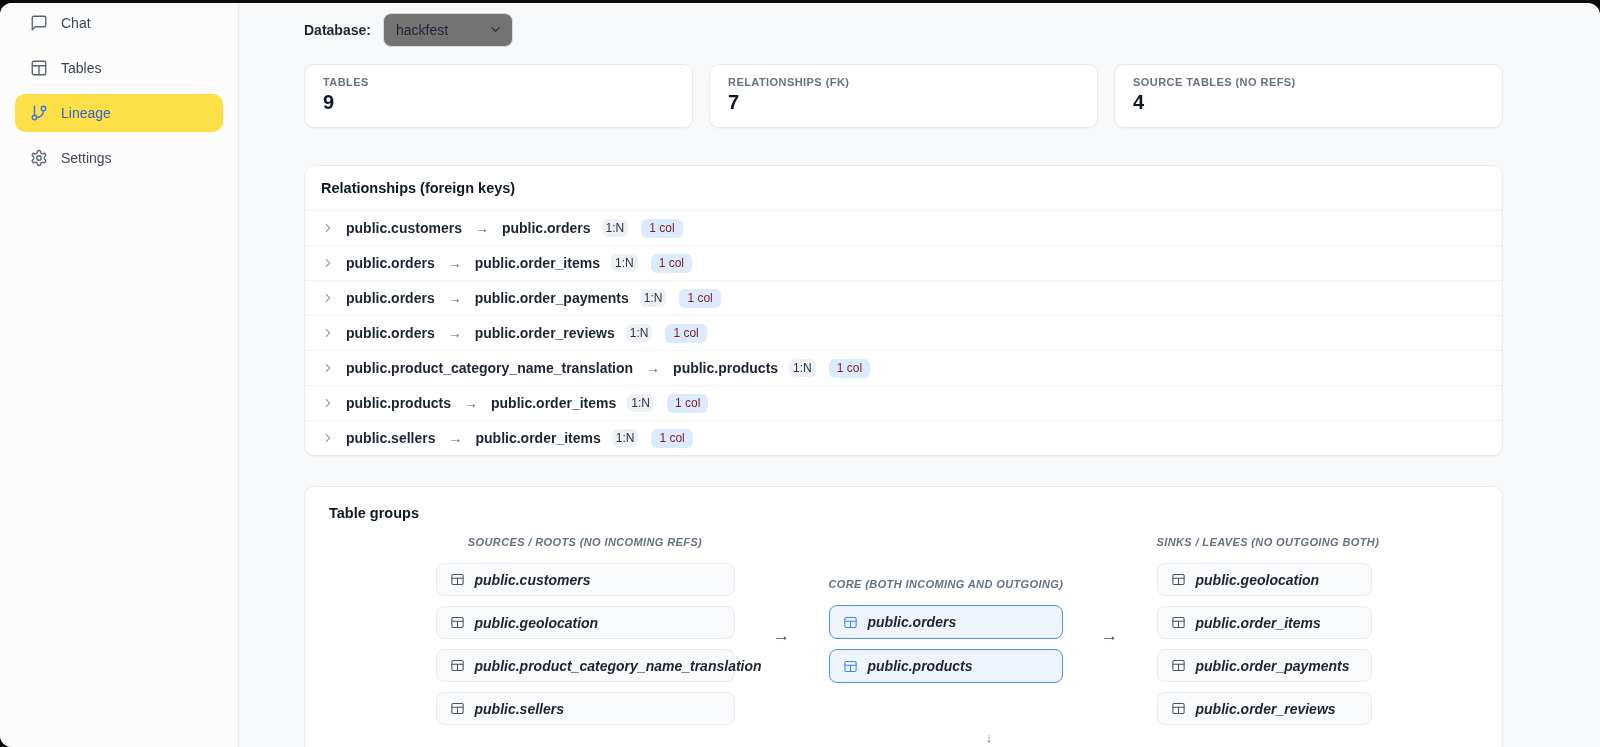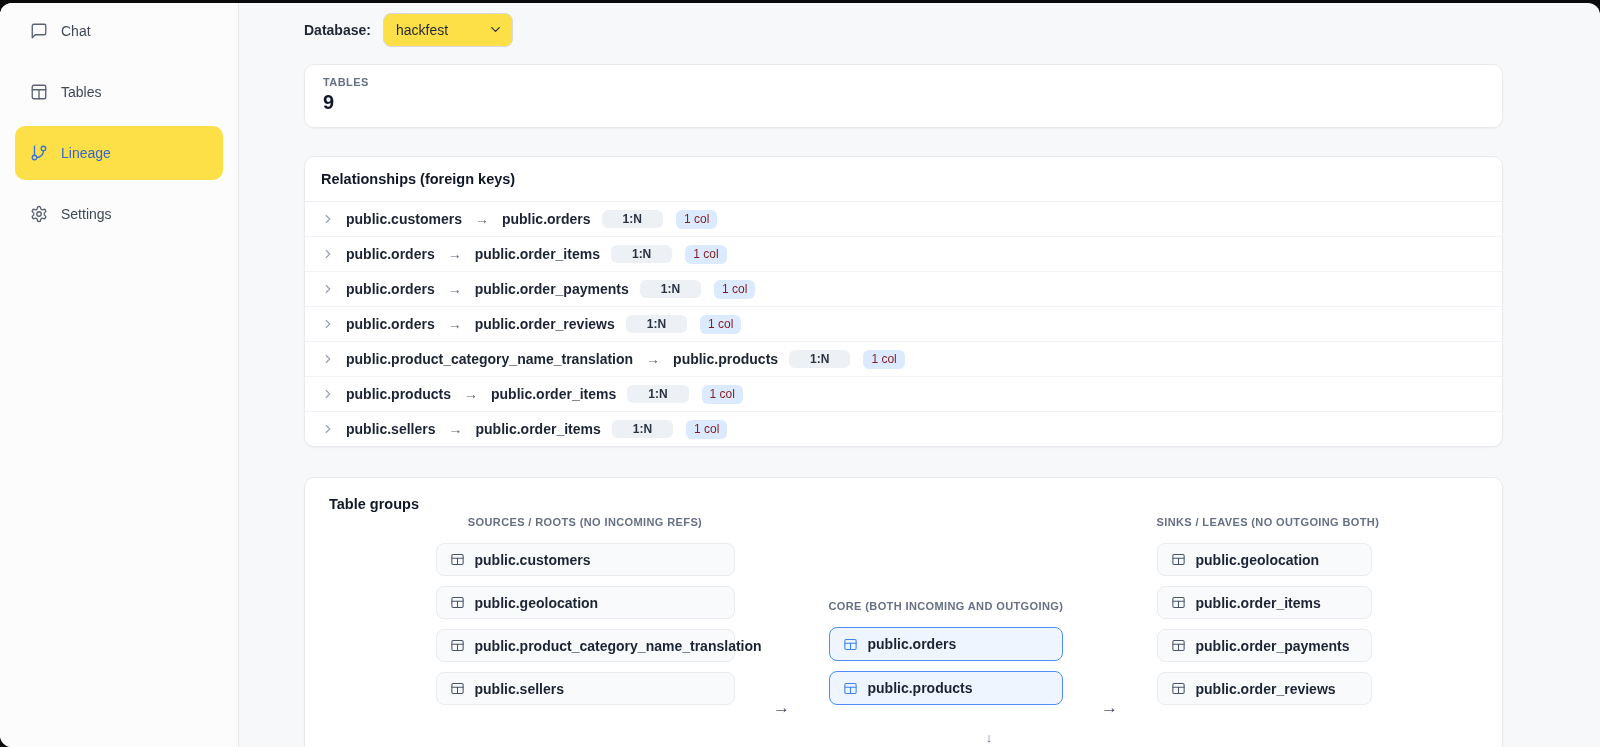--- a/index.html
+++ b/index.html
@@ -3,64 +3,64 @@
 <meta charset="utf-8">
 <style>
   html,body{margin:0;padding:0;width:1600px;height:747px;overflow:hidden;background:#0b0b0c;
     font-family:"Liberation Sans","DejaVu Sans",sans-serif;-webkit-font-smoothing:antialiased;}
   .window{position:relative;margin-top:3px;width:1600px;height:744px;background:#f7f8fa;
     border-radius:12px 12px 0 12px;overflow:hidden;display:flex;}
   
   .sidebar{width:239px;min-width:239px;background:#fcfcfd;border-right:1px solid #e7e9ed;
     padding-top:1px;box-sizing:border-box;}
   .nav-item{height:38px;margin:0 15px 7px 15px;border-radius:10px;display:flex;align-items:center;
-    gap:13px;padding:8px 15px;color:#3f4856;font-size:14px;font-weight:500;cursor:pointer;}
+    gap:13px;padding:0 15px;color:#3f4856;font-size:14px;font-weight:500;cursor:pointer;}
   .nav-item .nav-icon{width:18px;height:18px;display:flex;align-items:center;justify-content:center;color:#5a6372;}
   .nav-item.active{background:#fde047;color:#3566d0;}
   .nav-item.active .nav-icon{color:#3b72e0;}
   .nav-icon svg{width:18px;height:18px;stroke:currentColor;fill:none;stroke-width:1.8;
     stroke-linecap:round;stroke-linejoin:round;}
   
   .main{flex:1;padding:10px 97px 0 65px;box-sizing:border-box;overflow:hidden;position:relative;}
   .db-row{display:flex;align-items:center;gap:12px;}
   .db-label{font-size:14px;font-weight:700;color:#1f2633;}
   .select-wrap{position:relative;width:130px;}
-  .db-select{appearance:none;-webkit-appearance:none;width:130px;height:34px;background:#fde047;
+  .db-select{appearance:none;-webkit-appearance:none;width:130px;height:34px;background:#737373;
     border:1px solid #d6dade;border-radius:8px;padding:0 30px 0 12px;font-size:14px;color:#1f2633;
     font-family:inherit;cursor:pointer;}
   .select-chevron{position:absolute;right:10px;top:9px;pointer-events:none;color:#2b3442;}
   .select-chevron svg{width:15px;height:15px;stroke:currentColor;fill:none;stroke-width:2;
     stroke-linecap:round;stroke-linejoin:round;}
   
   .stats{display:flex;gap:16px;margin-top:17px;}
   .stat-card{flex:1;background:#fff;border:1px solid #e8eaee;border-radius:10px;
     padding:11px 18px 13px 18px;box-shadow:0 1px 2px rgba(16,24,40,.04);}
   .stat-label{font-size:11px;font-weight:600;color:#667085;letter-spacing:.04em;}
   .stat-value{font-size:20px;font-weight:700;color:#101828;margin-top:3px;}
   
   .panel{background:#fff;border:1px solid #e8eaee;border-radius:10px;
     box-shadow:0 1px 2px rgba(16,24,40,.04);}
-  .rel-panel{margin-top:28px;}
+  .rel-panel{margin-top:37px;}
   .panel-title{font-size:14.5px;font-weight:700;color:#101828;}
   .rel-header{padding:13px 16px;border-bottom:1px solid #eef0f3;}
   .rel-row{display:flex;align-items:center;gap:11px;padding:0 16px;height:34px;
     border-bottom:1px solid #f1f3f6;cursor:pointer;}
   .rel-row:last-child{border-bottom:none;}
   .rel-chevron{color:#98a2b3;display:flex;align-items:center;}
   .rel-chevron svg{width:14px;height:14px;stroke:currentColor;fill:none;stroke-width:2;
     stroke-linecap:round;stroke-linejoin:round;}
   .rel-table{font-size:14px;font-weight:700;color:#1b2434;}
   .rel-arrow{color:#5b6575;font-size:14px;padding:0 2px;}
-  .badge-card{font-size:12px;font-weight:700;color:#2a3342;background:#edf0f4;
-    border-radius:6px;padding:2px 21px;}
+  .badge-card{font-size:12px;font-weight:400;color:#2a3342;background:#edf0f4;
+    border-radius:6px;padding:2px 4px;}
   .badge-col{font-size:12px;font-weight:500;color:#7f1d1d;background:#dbeafe;
     border-radius:6px;padding:2.5px 8px;margin-left:2px;}
   
   .groups-panel{margin-top:30px;padding:18px 24px 60px 24px;box-sizing:border-box;}
-  .groups-row{display:flex;justify-content:center;align-items:flex-end;margin-top:4px;}
+  .groups-row{display:flex;justify-content:center;align-items:center;margin-top:15px;font-style:italic;}
   .group-col{display:flex;flex-direction:column;}
   .col-sources{width:299px;}
   .col-core{width:234px;}
   .col-sinks{width:215px;}
   .group-header{font-size:11px;font-weight:600;color:#667085;letter-spacing:.035em;
     text-align:center;white-space:nowrap;margin-bottom:15px;}
   .group-arrow{width:94px;text-align:center;color:#475467;font-size:17px;line-height:14px;
     padding-top:0;}
   .table-chip{height:33px;box-sizing:border-box;display:flex;align-items:center;gap:10px;
     padding:0 13px;background:#f9fafb;border:1px solid #e9ebef;border-radius:8px;
@@ -141,21 +141,29 @@
       </div>
     </div>
 
     <div class="stats">
 
         <div class="stat-card">
           <div class="stat-label">TABLES</div>
           <div class="stat-value">9</div>
         </div>
 
-
+        <div class="stat-card">
+          <div class="stat-label">RELATIONSHIPS (FK)</div>
+          <div class="stat-value">7</div>
+        </div>
+
+        <div class="stat-card">
+          <div class="stat-label">SOURCE TABLES (NO REFS)</div>
+          <div class="stat-value">4</div>
+        </div>
       </div>
 
     <div class="panel rel-panel">
       <div class="rel-header">
         <span class="panel-title">Relationships (foreign keys)</span>
       </div>
       <div>
 
           <div class="rel-row">
             <span class="rel-chevron">

